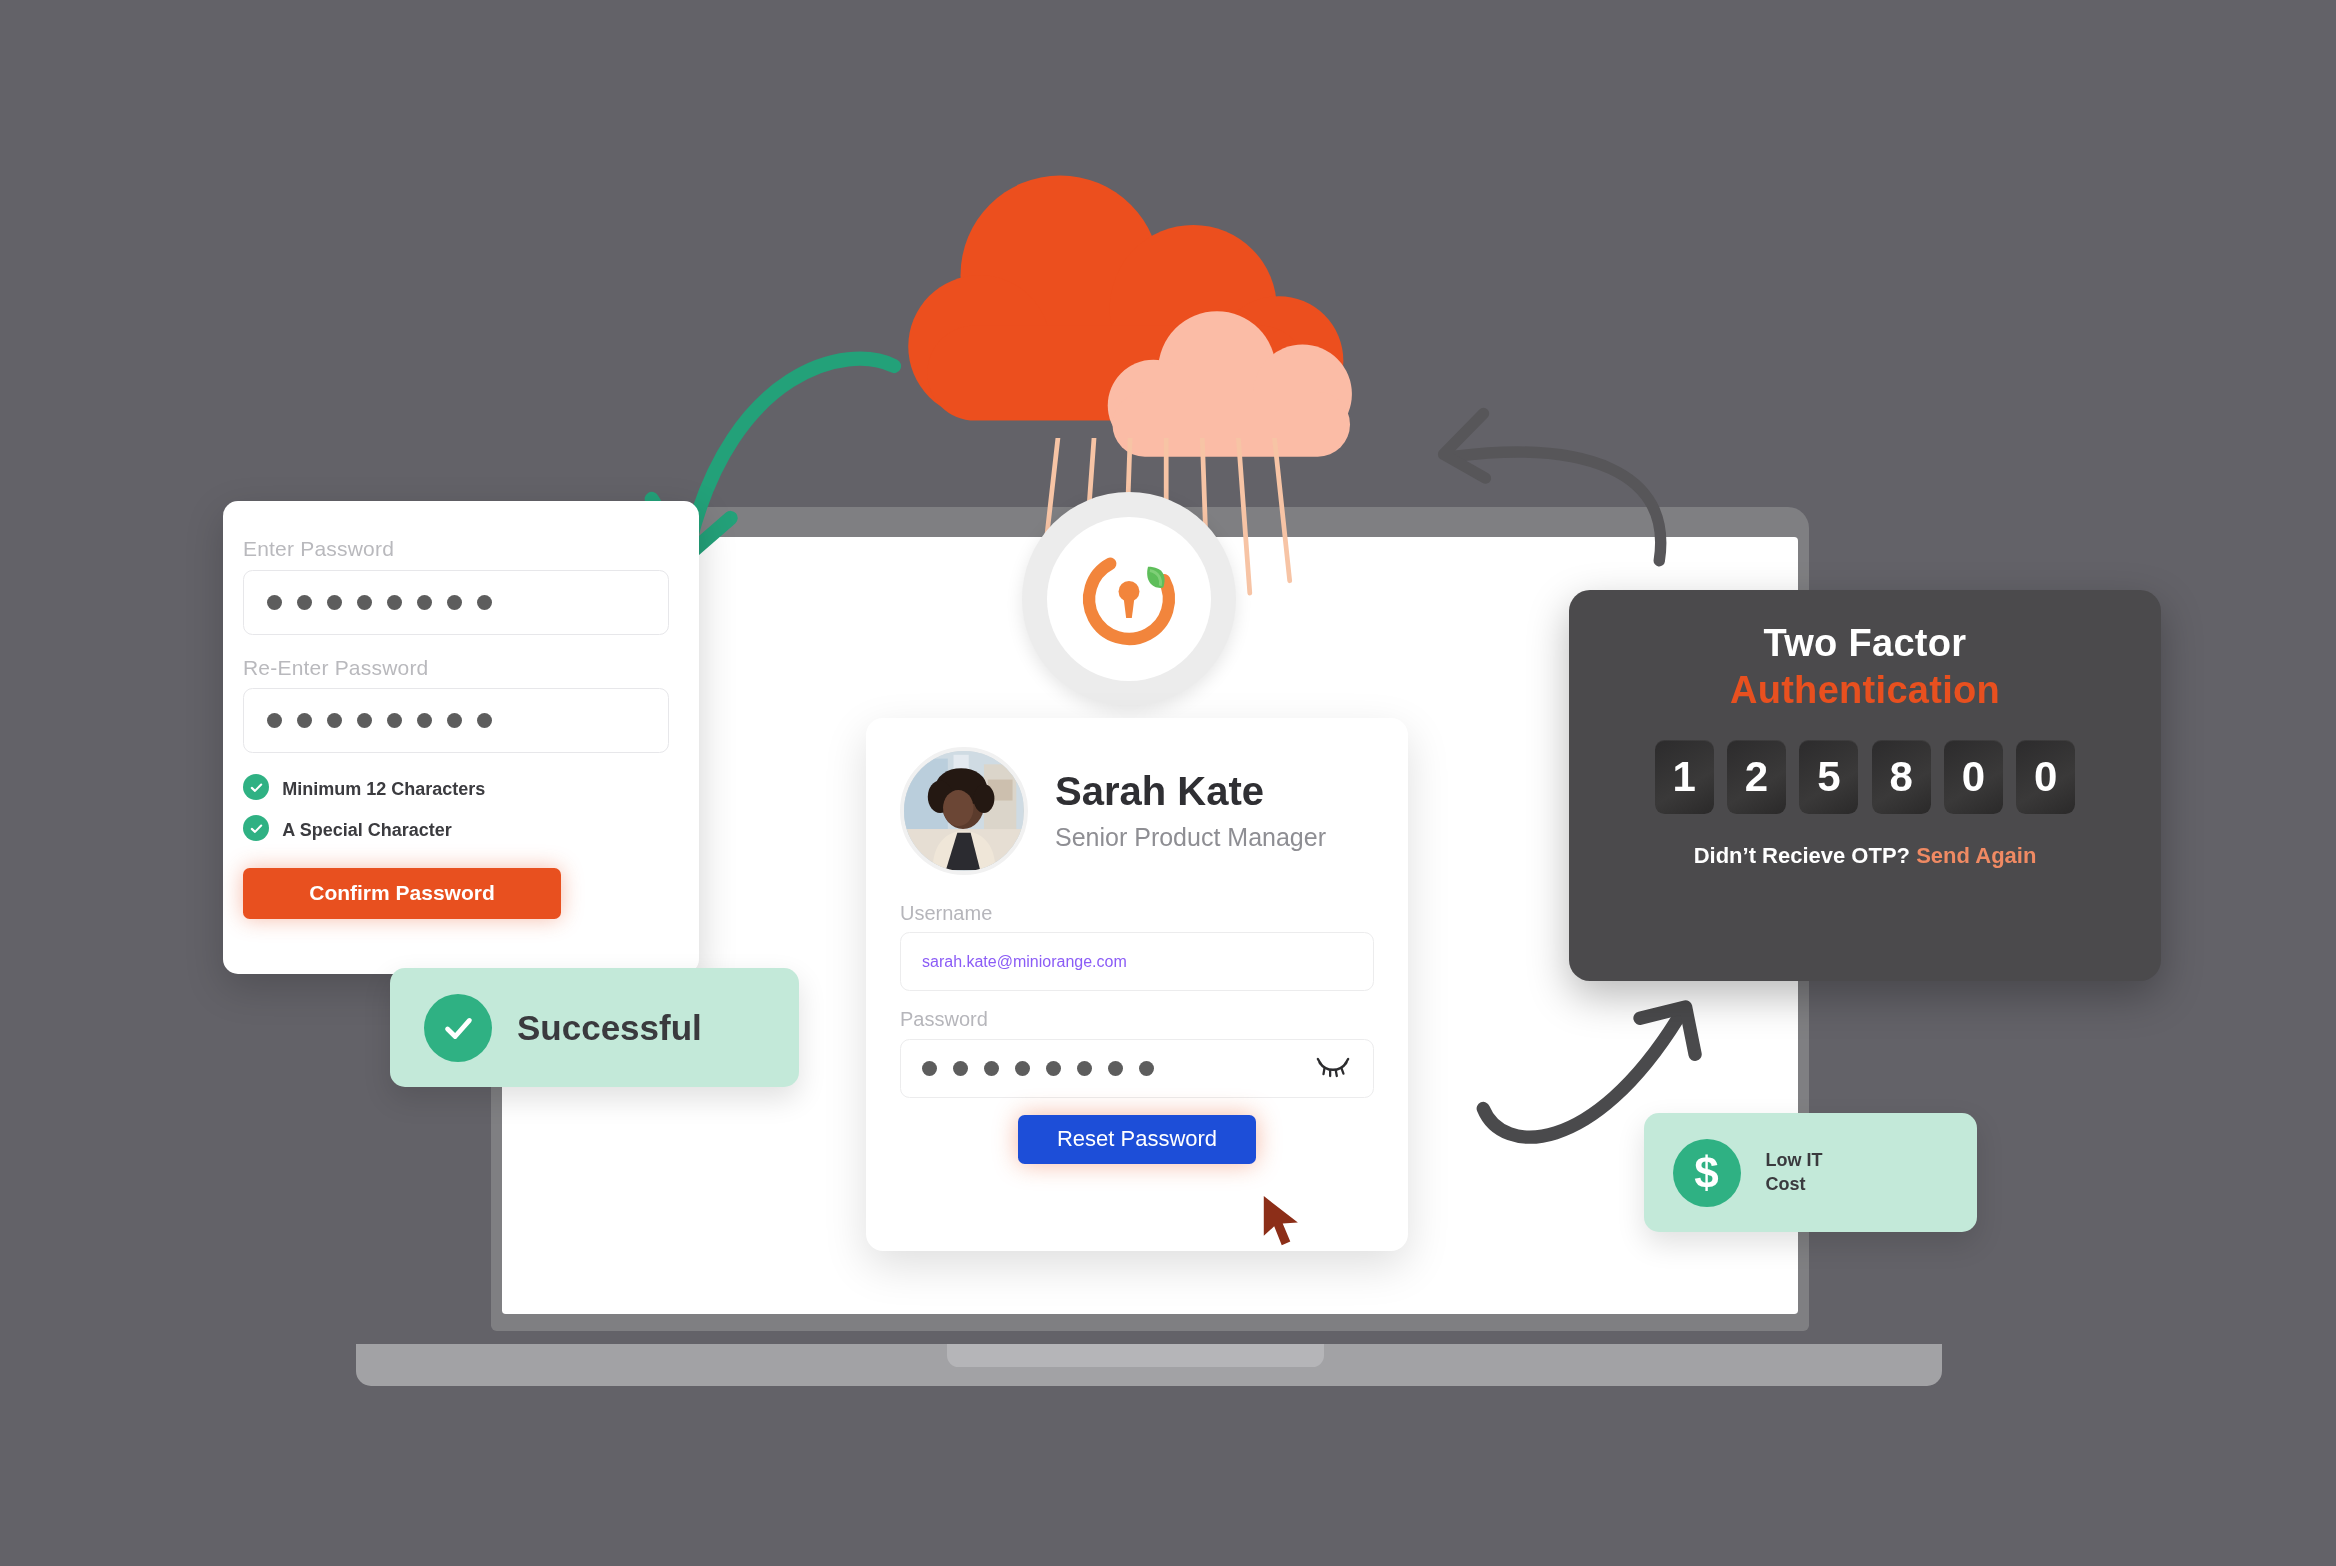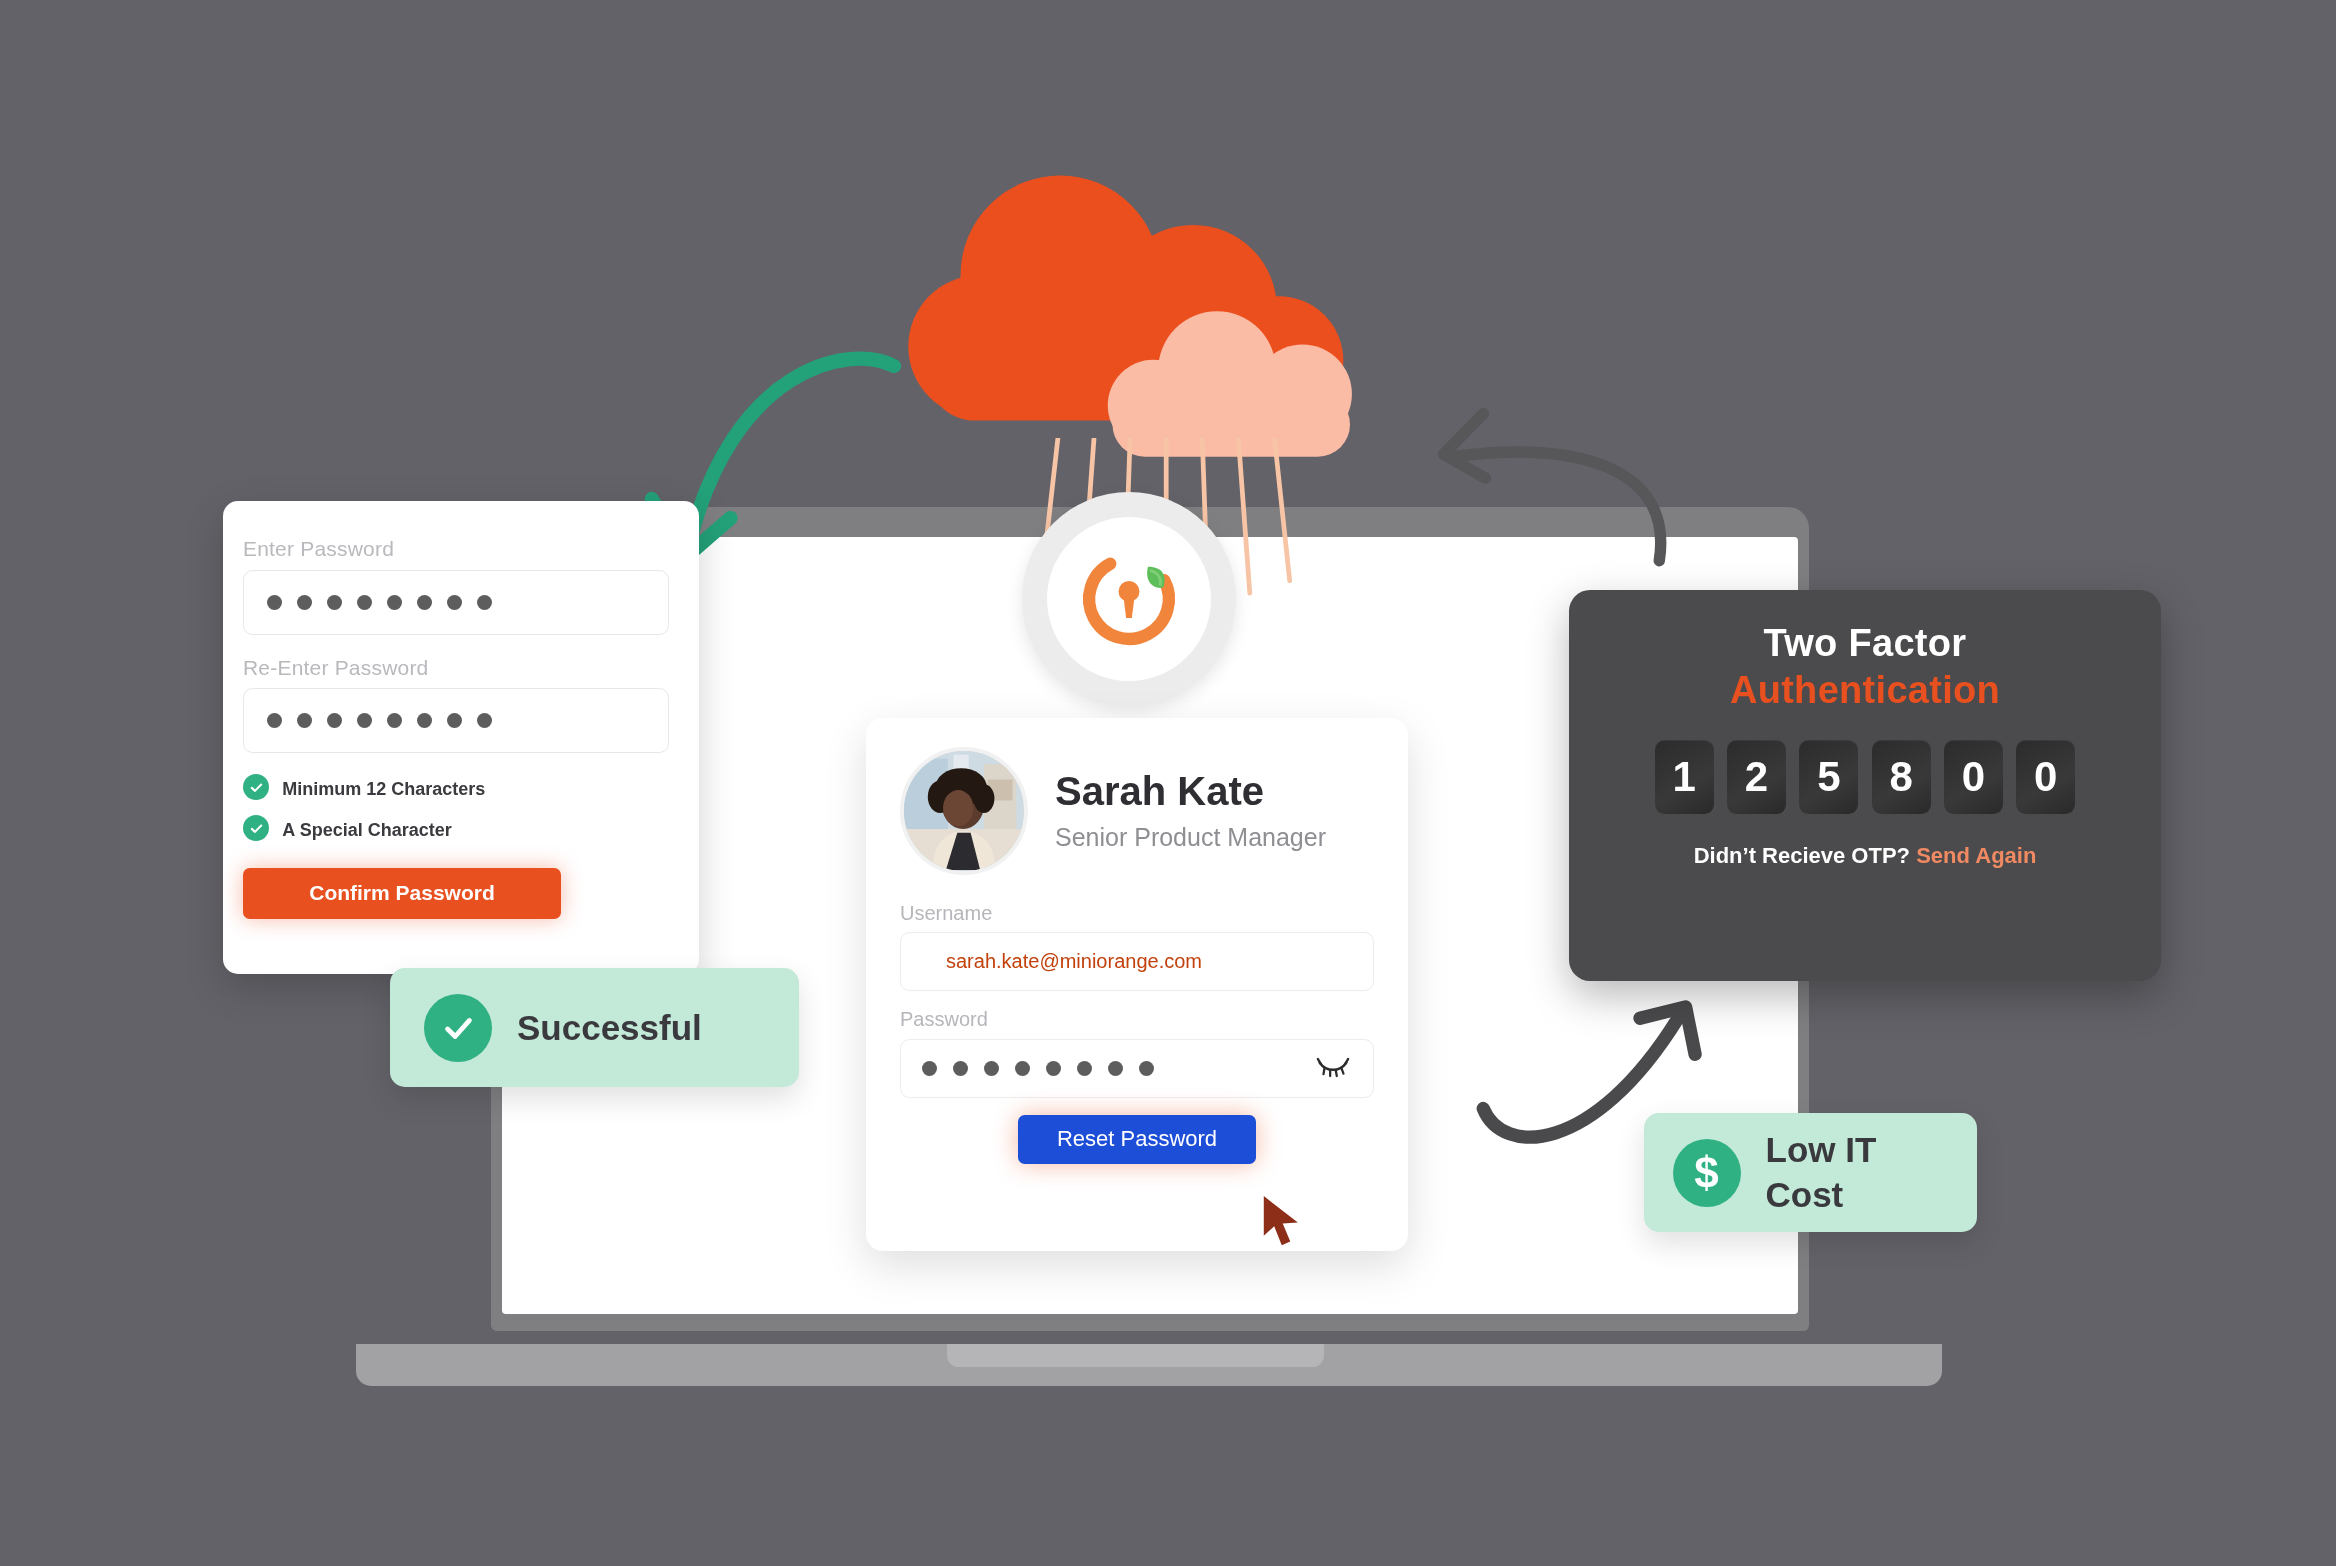--- a/index.html
+++ b/index.html
@@ -90,21 +90,21 @@
     background:#cfd8dc;
   }
   #profile-name{ font-size:40px; font-weight:bold; color:#2f2f33; line-height:1.1; }
   #profile-role{ font-size:25px; color:#8e8e93; margin-top:9.5px; }
   .pf-label{ font-size:20px; color:#b6b6bb; margin-bottom:7.6px; }
   .pf-input{
     height:59px; border:1.4px solid #ececed; border-radius:9.5px;
     display:flex; align-items:center; padding:0 21px; margin-bottom:17px;
     justify-content:space-between;
   }
-  #username-value{ font-size:20px; color:#c2410c;margin-left:24px; }
+  #username-value{ font-size:16px; color:#8b5cf6; }
   #profile-pw-dots{ display:flex; align-items:center; gap:16px; }
   #reset-password-button{
     display:block; margin:15px auto 0; width:238px; height:49px;
     background:#1d4ed8; border:none; border-radius:6.7px; color:#fff;
     font-size:22px; font-family:"Liberation Sans", sans-serif; cursor:pointer;
     box-shadow:0 0 25px rgba(232,80,31,.40);
   }
 
   
   #twofa-panel{
@@ -133,21 +133,21 @@
     box-shadow:0 11.4px 28.5px rgba(0,0,0,.12);
   }
   #successful-badge{ left:390px; top:968px; width:409px; height:119px; padding-left:34px; }
   #low-it-cost-badge{ left:1644px; top:1113px; width:333px; height:119px; padding-left:28.5px; }
   .pill-icon{
     width:68px; height:68px; border-radius:50%; background:#2FB183; flex:0 0 auto;
     display:flex; align-items:center; justify-content:center;
     color:#fff; font-size:44px; font-weight:bold;
   }
   #successful-text{ font-size:35px; font-weight:bold; color:#3a3a3e; }
-  #low-it-cost-text{ font-size:35px; font-weight:bold; color:#3a3a3e; line-height:1.28; }
+  #low-it-cost-text{ font-size:18px; font-weight:bold; color:#3a3a3e; line-height:1.28; }
 
   .arrow-svg{ position:absolute; overflow:visible; pointer-events:none; }
 </style>
 </head>
 <body>
 
 <div class="stage">
 
   <div id="laptop-base"></div>
   <div id="laptop-notch"></div>

